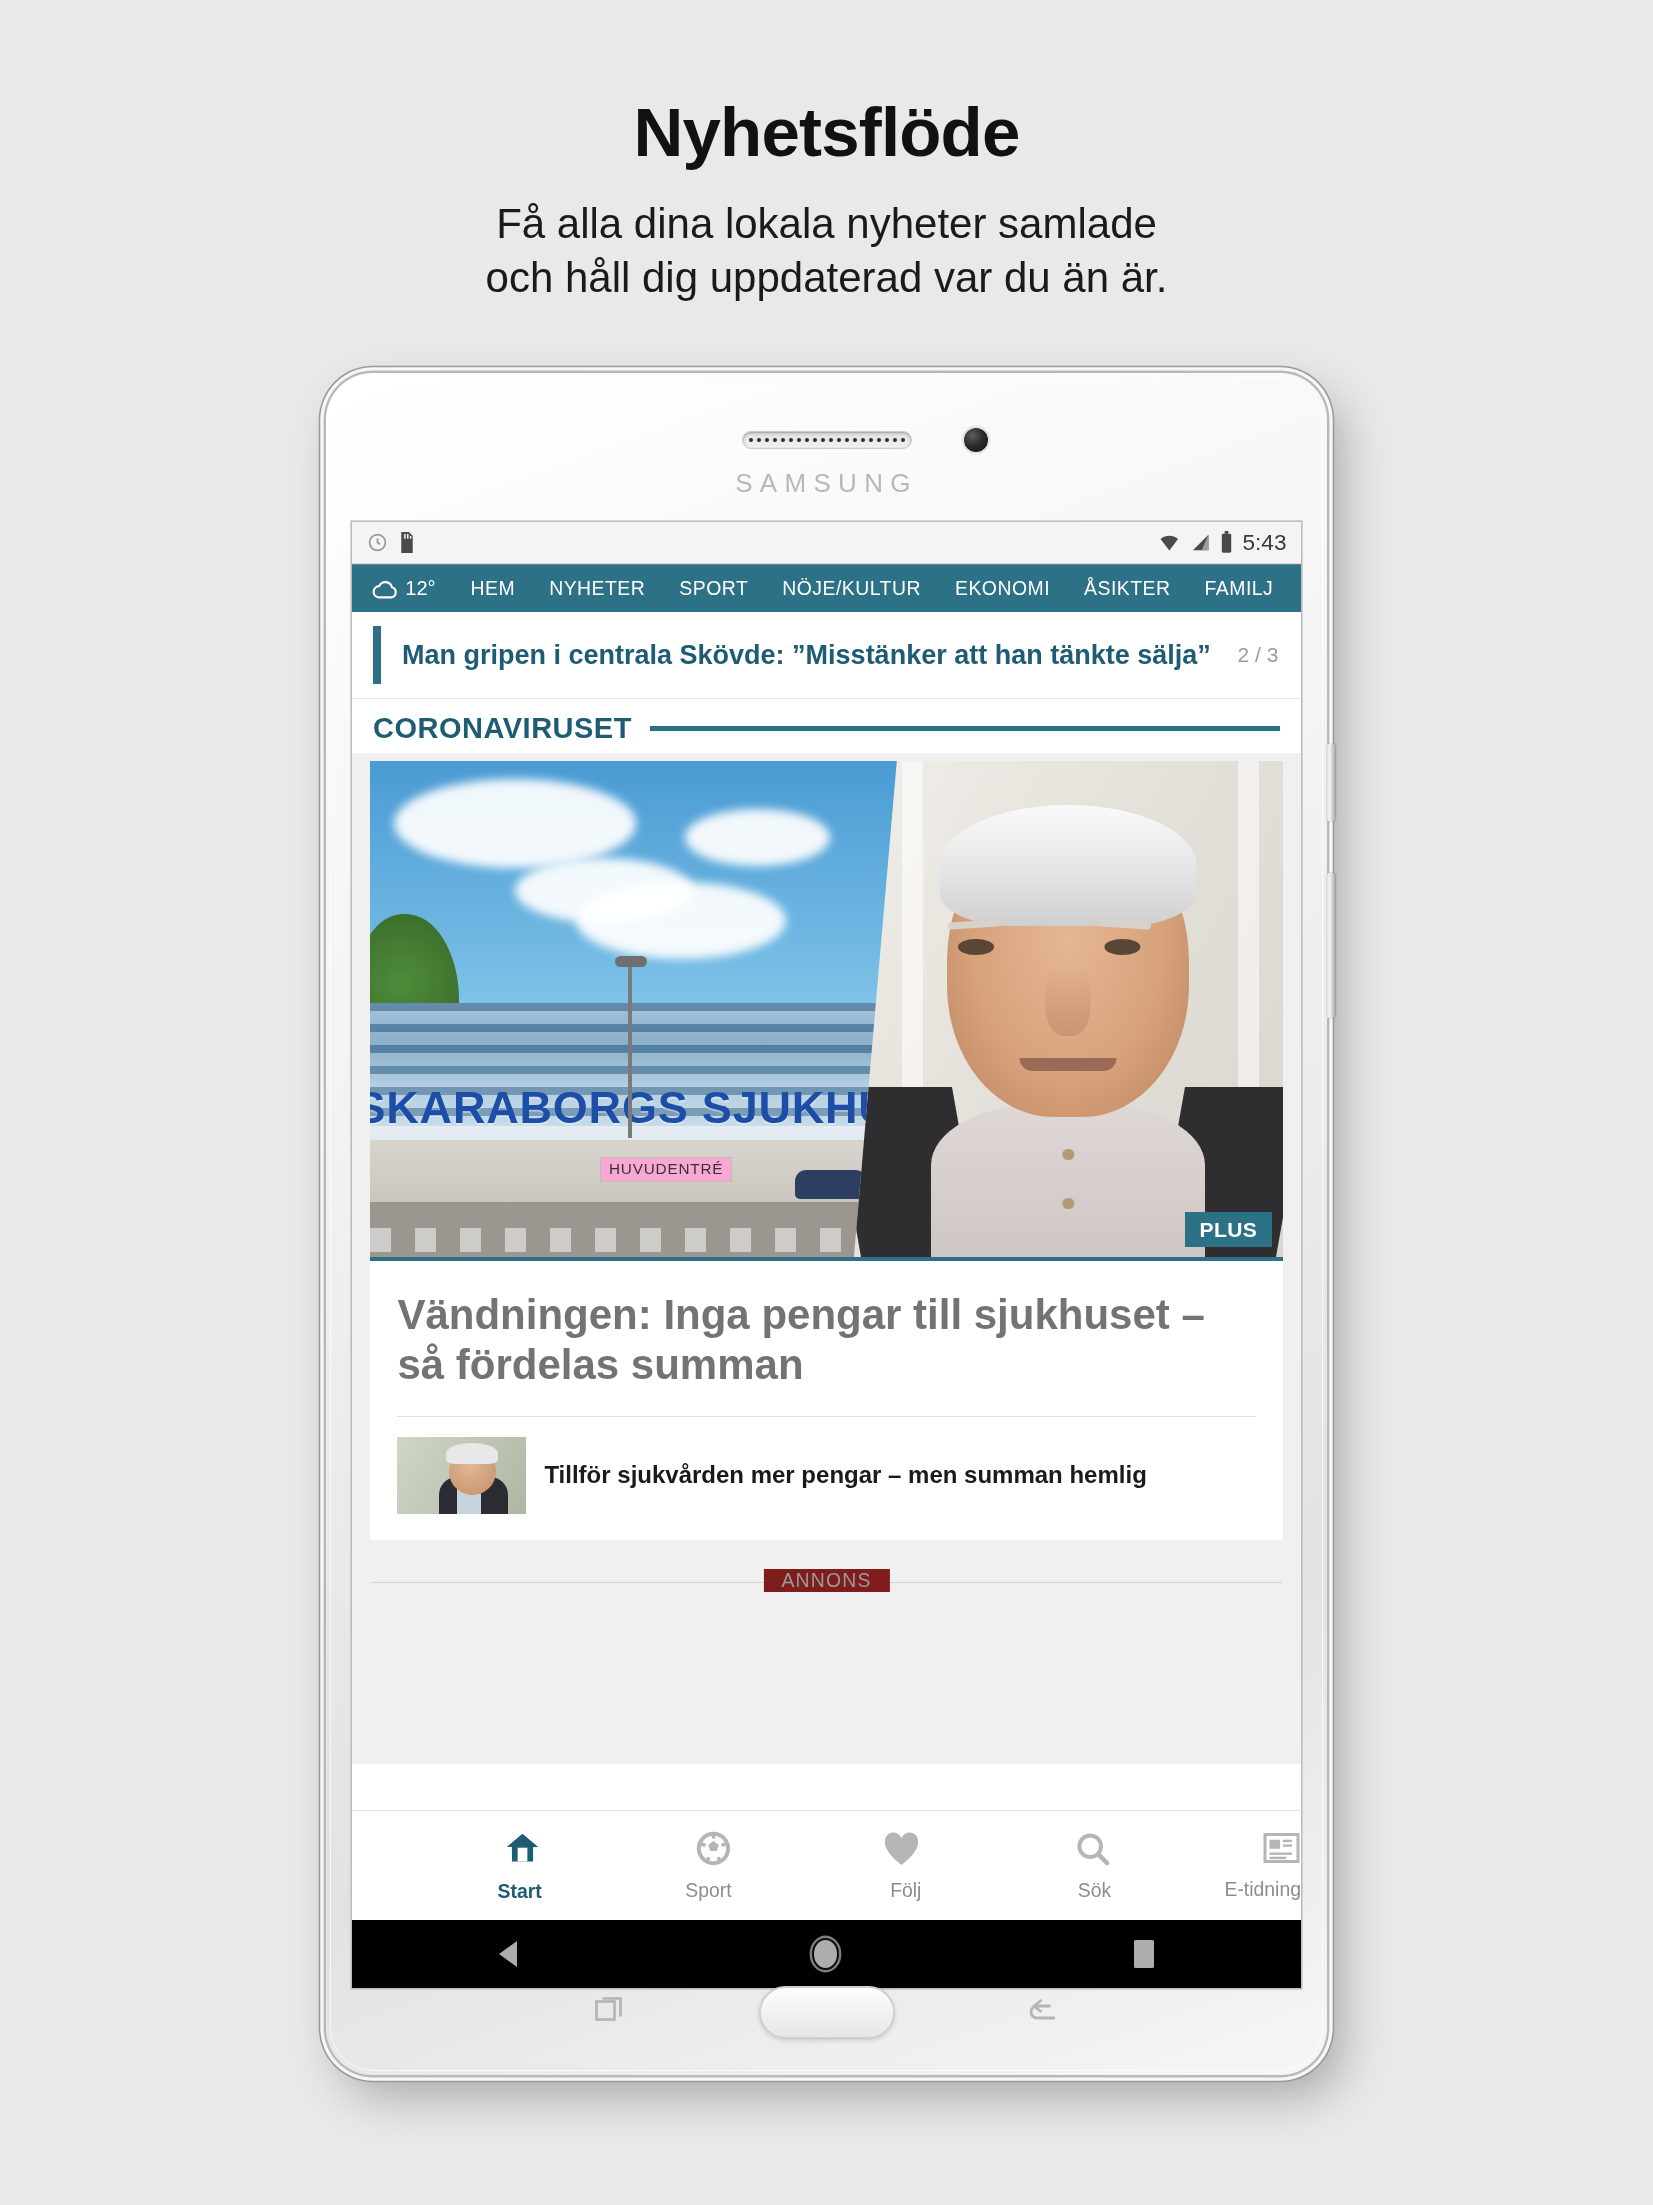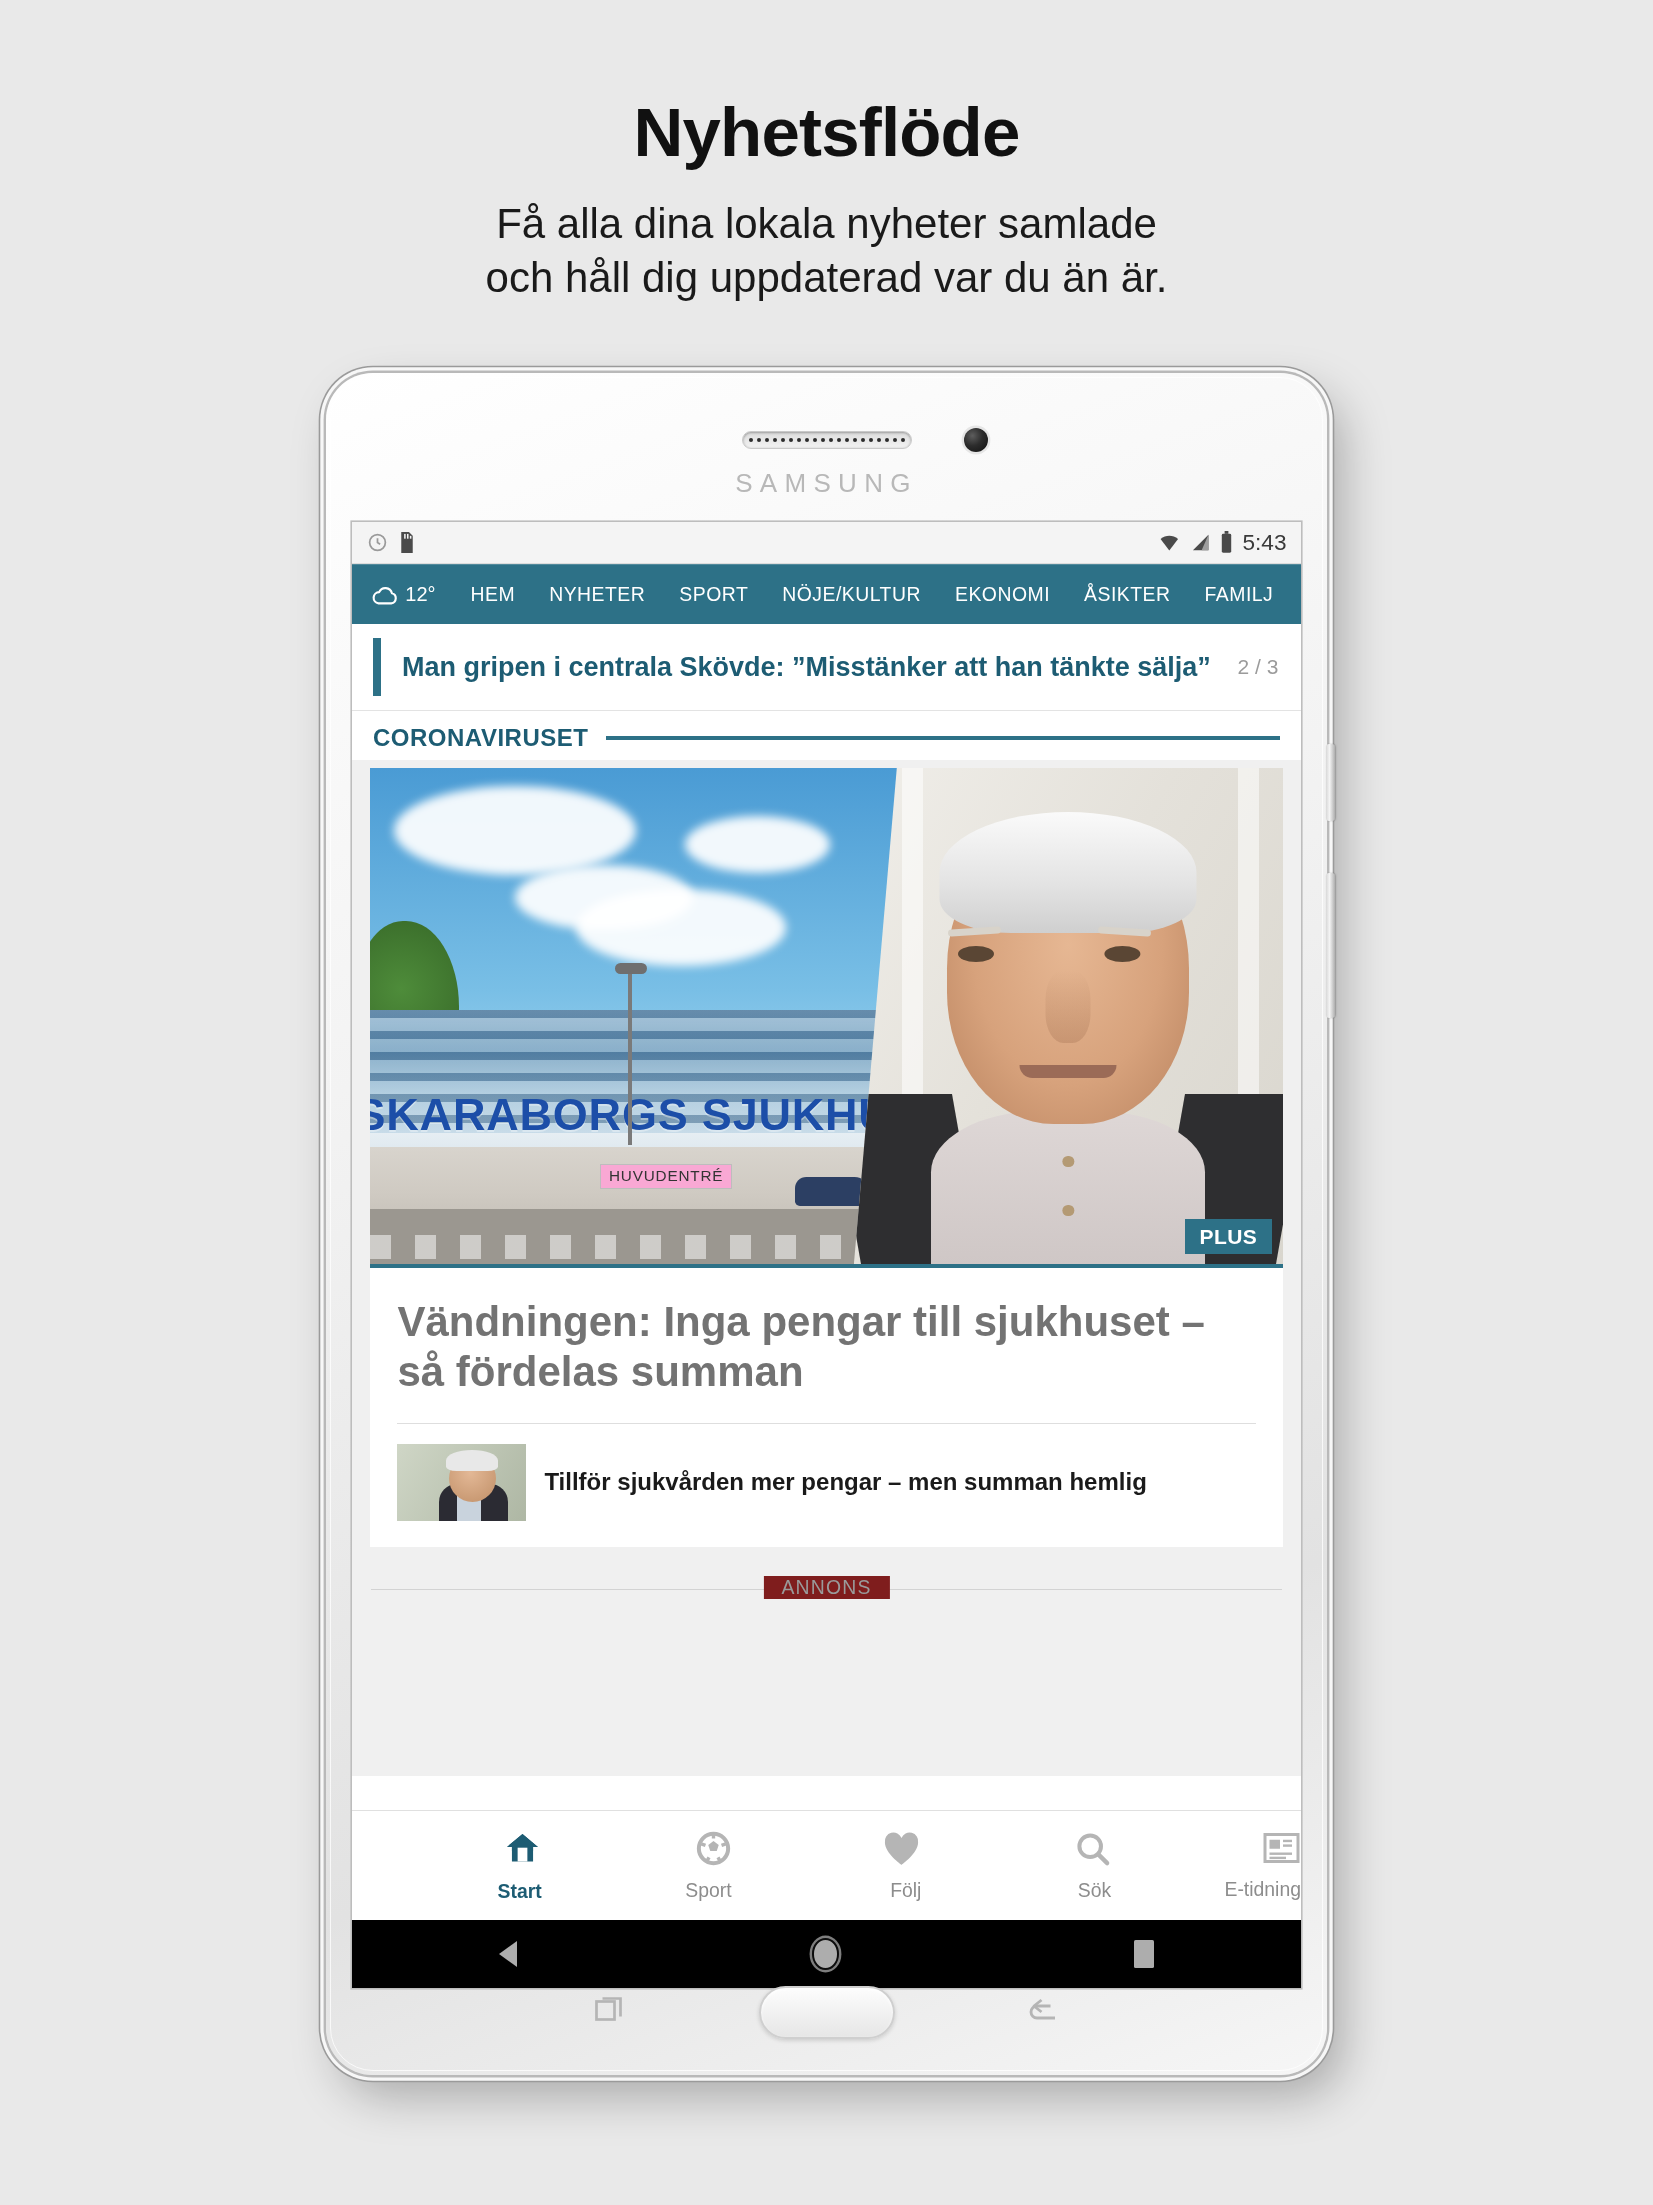--- a/index.html
+++ b/index.html
@@ -171,21 +171,21 @@
     font-weight: 900;
     color: #fff;
     letter-spacing: -3.2px;
     transform: translate(-50%,-50%) scaleX(0.62);
     transform-origin: center;
   }
   .account { margin-left:auto; }
 
   
   .navbar {
-    height: 60px;
+    height: 48px;
     background: #2d7187;
     border-top: 0.8px solid rgba(255,255,255,0.18);
     display: flex;
     align-items: center;
     padding: 0 19.4px;
     gap: 0;
     overflow: hidden;
   }
   .weather { display:flex; align-items:center; gap:6.5px; color:#fff; font-size:20px; padding-right: 18px;}
   .nav-item {
@@ -218,21 +218,21 @@
   }
   .ticker-count { font-size: 21px; color: #9b9b9b; margin-left: 14.5px; }
 
   .section-head {
     background:#fff;
     display:flex; align-items:center;
     padding: 13px 21px 8px 21px;
   }
   .section-title {
     font-family:"Liberation Sans Narrow","Liberation Sans",sans-serif;
-    font-size: 24px;
+    font-size: 29px;
     font-weight: bold;
     color: #1d5c73;
     letter-spacing: 0.5px;
     text-align: right;
   }
   .section-rule { flex:1; height: 4.8px; background:#2d7187; margin-left: 18px; }
 
   .card { background:#fff; margin: 8px 18px 0 18px; padding-bottom: 4.8px;}
 
   

